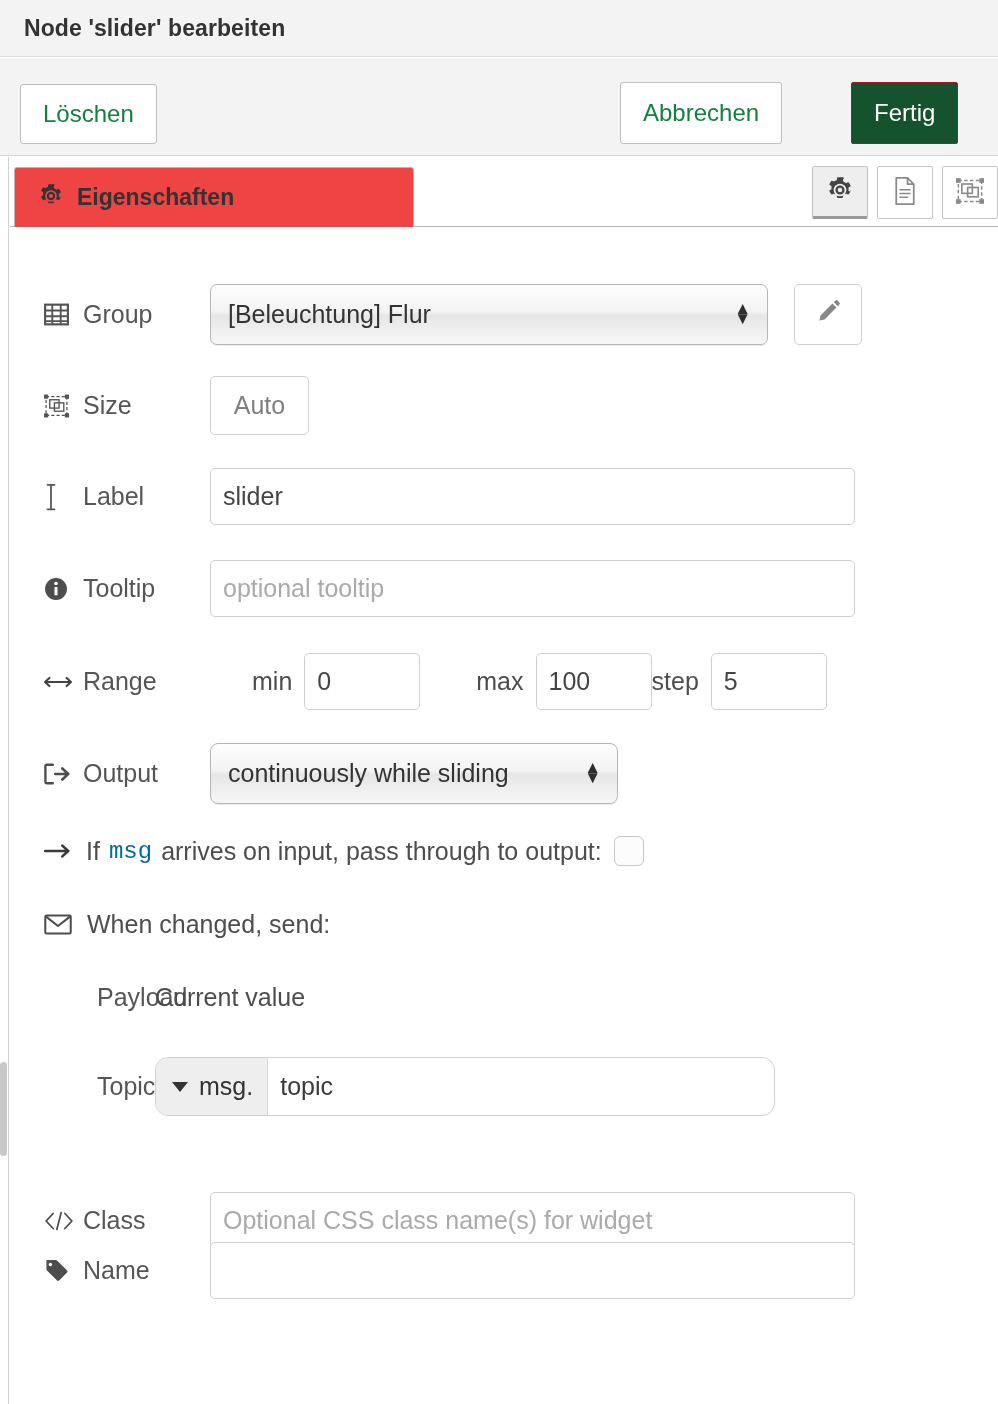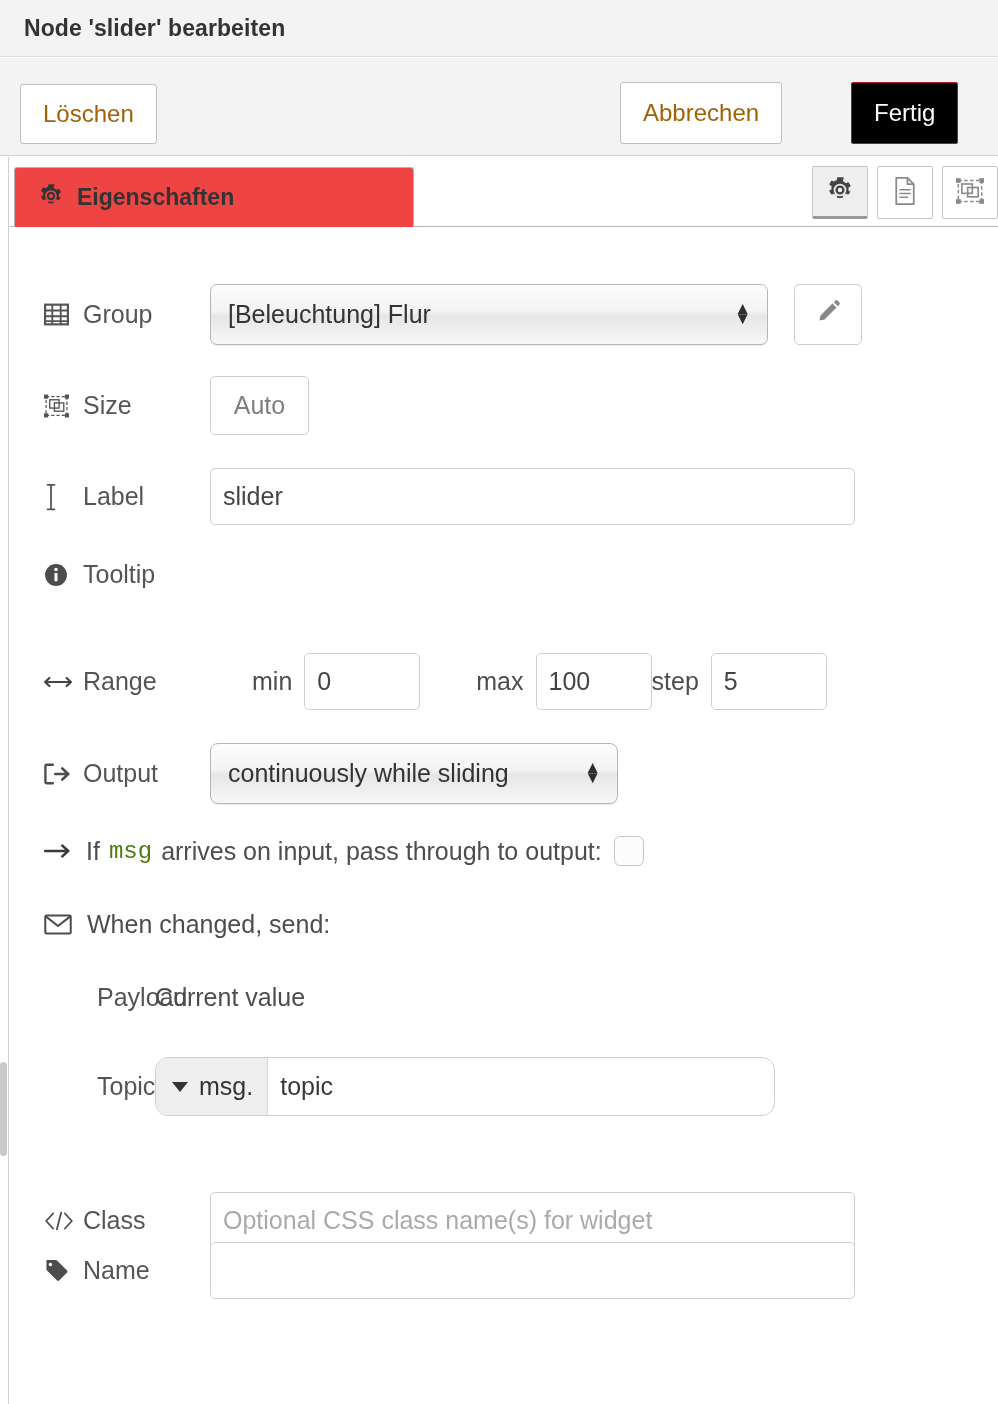--- a/index.html
+++ b/index.html
@@ -51,32 +51,32 @@
   }
   .btn {
     position: absolute;
     box-sizing: border-box;
     font-family: "Liberation Sans", sans-serif;
     font-size: 24px;
     cursor: pointer;
     background: #ffffff;
     border: 1px solid #bfbfbf;
     border-radius: 3px;
-    color: #a16207;
+    color: #15803d;
     display: flex;
     align-items: center;
     justify-content: center;
     padding: 0 22px;
     user-select: none;
   }
   .btn-delete  { left: 20px;  top: 26px; height: 60px; }
   .btn-cancel  { left: 620px; top: 24px; height: 62px; }
   .btn-primary {
     left: 851px; top: 24px; height: 62px;
-    background: #000000;
+    background: #14532d;
     border: 1px solid #ad1625;
     color: #ffffff;
     border-radius: 2px;
   }
 
   
   .tab-bar {
     position: absolute;
     left: 0; top: 157px;
     width: 998px;
@@ -282,21 +282,21 @@
     box-sizing: border-box;
     border: 1px solid #c6c6c6;
     border-radius: 6px;
     background: #fcfcfc;
     cursor: pointer;
     flex: none;
   }
 
   .msg-code {
     font-family: "Liberation Mono", monospace;
-    color: #4d7c0f;
+    color: #0369a1;
     font-size: 24px;
   }
 
   .plain-text { font-size: 25px; color: #4d4d4d; white-space: nowrap; }
 
   
   .edge-line {
     position: absolute;
     left: 8px; top: 157px;
     width: 1px; height: 1247px;
@@ -436,20 +436,21 @@
     <div class="lbl">
       <span class="ico">
         <svg width="24" height="24" viewBox="0 0 16 16">
           <circle cx="8" cy="8" r="7.3" fill="#4d4d4d"></circle>
           <rect x="7" y="6.6" width="2" height="5.6" fill="#fff" rx="0.4"></rect>
           <circle cx="8" cy="4.3" r="1.2" fill="#fff"></circle>
         </svg>
       </span>
       <span>Tooltip</span>
     </div>
+    <input class="tinput" style="width: 645px;" type="text" placeholder="optional tooltip">
   </div>
 
   <div class="row" style="top:425px;">
     <div class="lbl">
       <span class="ico">
         <svg width="28" height="18" viewBox="0 0 26 14">
           <path d="M5 3.2L1 7l4 3.8M21 3.2L25 7l-4 3.8" fill="none" stroke="#444" stroke-width="2" stroke-linecap="round" stroke-linejoin="round"></path>
           <path d="M2 7h22" stroke="#444" stroke-width="2" stroke-linecap="round"></path>
         </svg>
       </span>

